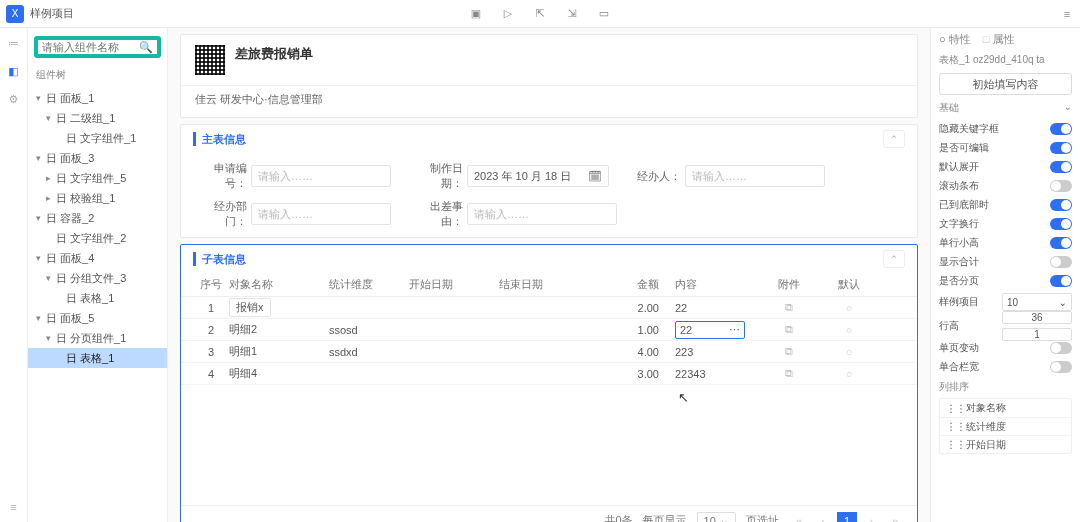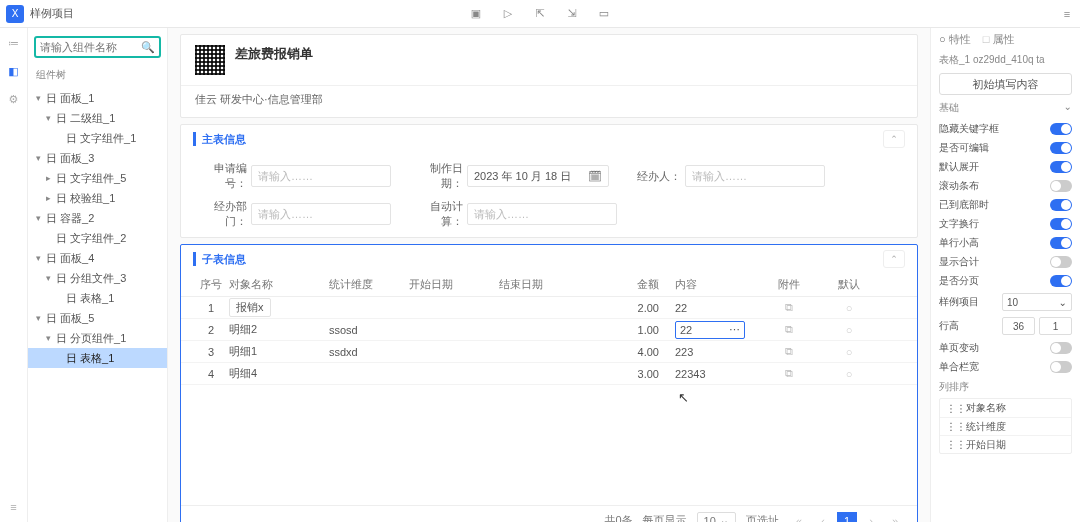--- a/index.html
+++ b/index.html
@@ -7,21 +7,21 @@
 .topbar { height: 28px; display: flex; align-items: center; border-bottom: 1px solid #e8e8e8; padding: 0 6px; }
 .topbar .logo { width: 18px; height: 18px; background: #2e6ff2; border-radius: 3px; color: #fff; display: flex; align-items: center; justify-content: center; font-size: 10px; }
 .topbar .title { margin-left: 6px; font-size: 11px; color: #555; }
 .topbar .center-icons { position: absolute; left: 50%; transform: translateX(-50%); display: flex; gap: 18px; color: #888; }
 .topbar .right-icons { margin-left: auto; display: flex; gap: 10px; color: #888; }
 .ic { width: 14px; height: 14px; display: inline-flex; align-items: center; justify-content: center; cursor: pointer; }
 .main { display: flex; height: 494px; }
 .leftrail { width: 28px; background: #fff; border-right: 1px solid #eee; display: flex; flex-direction: column; align-items: center; padding-top: 8px; gap: 14px; color: #aaa; justify-content: flex-start; }
 .leftrail .bottom { margin-top: auto; margin-bottom: 8px; }
 .sidepanel { width: 140px; border-right: 1px solid #eee; padding: 4px 0; overflow: hidden; }
-.search { margin: 4px 6px; border: 2px solid #14b8a6; border-radius: 3px; height: 22px; display: flex; align-items: center; padding: 0 4px; color: #bbb; }
+.search { margin: 4px 6px; border: 4px solid #14b8a6; border-radius: 3px; height: 22px; display: flex; align-items: center; padding: 0 4px; color: #bbb; }
 .search input { border: none; outline: none; flex: 1; font-size: 11px; color: #333; width: 80px; }
 .section-label { padding: 6px 8px; color: #888; font-size: 10px; }
 .tree { font-size: 11px; color: #555; }
 .tree .row { height: 20px; display: flex; align-items: center; padding-left: 8px; cursor: pointer; }
 .tree .row .arrow { color: #888; width: 10px; font-size: 9px; }
 .tree .ind1 { padding-left: 18px; }
 .tree .ind2 { padding-left: 28px; }
 .tree .sel { background: #bcd9ff; color: #222; }
 .canvas { flex: 1; background: #fafafa; padding: 6px 12px; overflow: hidden; }
 .formcard { background: #fff; border: 1px solid #e8e8e8; border-radius: 2px; }
@@ -195,21 +195,21 @@
             <span class="lbl">经办人：</span>
             <div class="inp" style="width:140px;">请输入……</div>
           </div>
       </div>
       <div class="formrow" style="padding-top:0;">
         <div class="field">
             <span class="lbl">经办部门：</span>
             <div class="inp" style="width:140px;">请输入……</div>
           </div>
         <div class="field">
-            <span class="lbl">自动计算：</span>
+            <span class="lbl">出差事由：</span>
             <div class="inp" style="width:150px;">请输入……</div>
           </div>
       </div>
     </div>
 
     <div class="subblock">
       <div class="block-hd">
         <div class="bar"></div>
         <div class="ttl">子表信息</div>
         <div class="collapse">⌃</div>
@@ -345,21 +345,21 @@
       </div>
     <div class="proprow" style="height:24px;">
       <span>样例项目</span>
       <div class="numfield" style="width:70px;">
           <span>10</span>
           <span>⌄</span>
         </div>
     </div>
     <div class="proprow" style="height:24px;">
       <span>行高</span>
-      <div class="twocol" style="width:70px;">
+      <div class="twocol" style="width:70px;flex-direction:column;">
         <div class="mini">36</div>
         <div class="mini">1</div>
       </div>
     </div>
     <div class="proprow">
         <span>单页变动</span>
         <div class="toggle"></div>
       </div>
     <div class="proprow">
         <span>单合栏宽</span>

